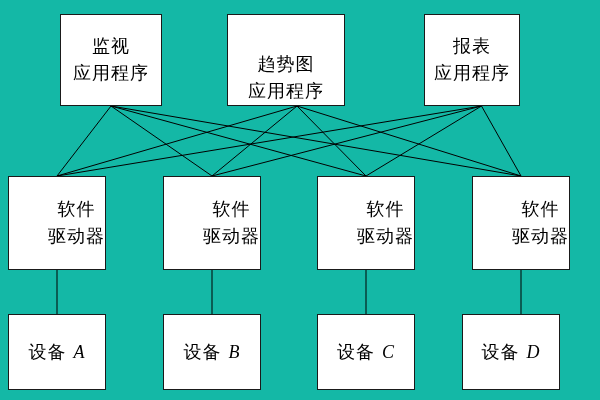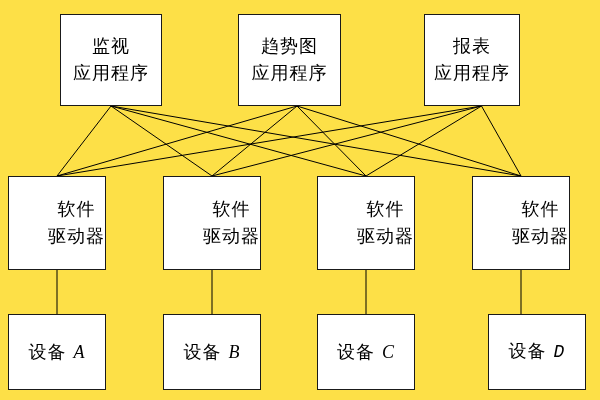--- a/index.html
+++ b/index.html
@@ -4,21 +4,21 @@
 <style>
   html, body {
     margin: 0;
     padding: 0;
     background: #ffffff;
   }
   #diagram {
     position: relative;
     width: 600px;
     height: 400px;
-    background: #fde047;
+    background: #14b8a6;
     font-family: "Liberation Serif", "DejaVu Serif", serif;
     color: #000000;
     overflow: hidden;
   }
   #edges {
     position: absolute;
     left: 0;
     top: 0;
     width: 600px;
     height: 400px;
@@ -35,34 +35,34 @@
   }
   .box .label {
     white-space: pre-line;
     font-size: 18px;
     line-height: 1.5;
     letter-spacing: 1px;
   }
   
   .app { top: 14px; height: 92px; }
   #n-app1 { left: 60px;  width: 102px; }
-  #n-app2 { left: 238px; width: 103px; }
+  #n-app2 { left: 227px; width: 118px; align-items: flex-end; }
   #n-app3 { left: 424px; width: 96px; }
   
   .drv { top: 176px; height: 94px; width: 98px; justify-content: flex-end; }
   #n-drv1 { left: 8px; }
   #n-drv2 { left: 163px; }
   #n-drv3 { left: 317px; }
   #n-drv4 { left: 472px; }
   
   .dev { top: 314px; height: 76px; width: 98px; }
   #n-dev1 { left: 8px; }
   #n-dev2 { left: 163px; }
   #n-dev3 { left: 317px; }
-  #n-dev4 { left: 488px; font-family: Liberation Mono, monospace; }
+  #n-dev4 { left: 462px; }
   .dev .dev-letter {
     font-style: italic;
     margin-left: 7px;
     font-size: 18px;
   }
   .dev .label { white-space: nowrap; }
 </style>
 </head>
 <body>
 

